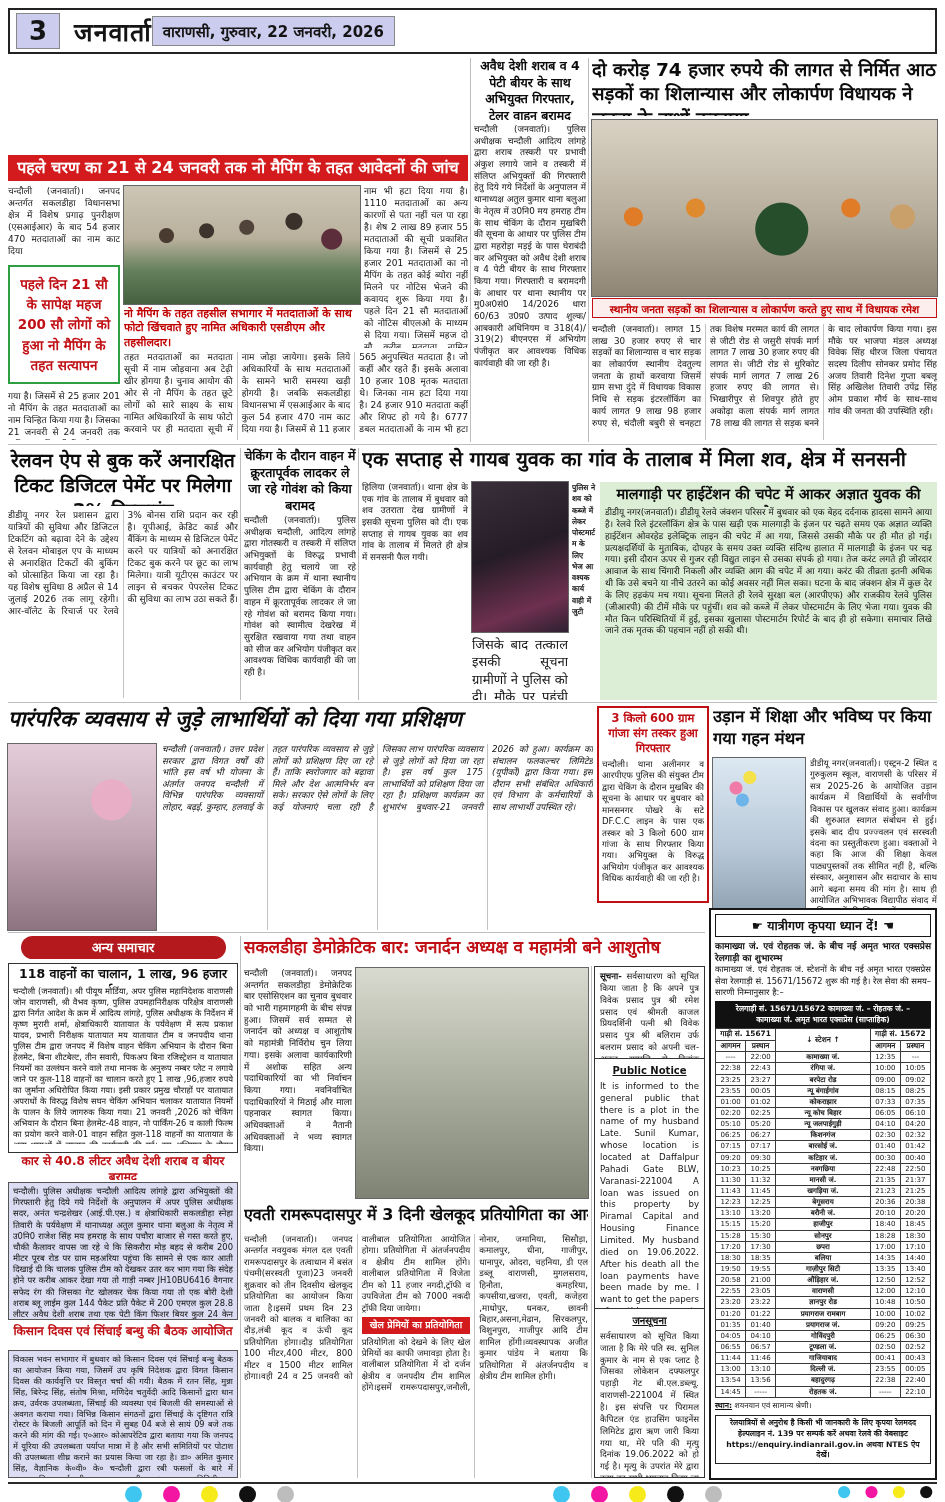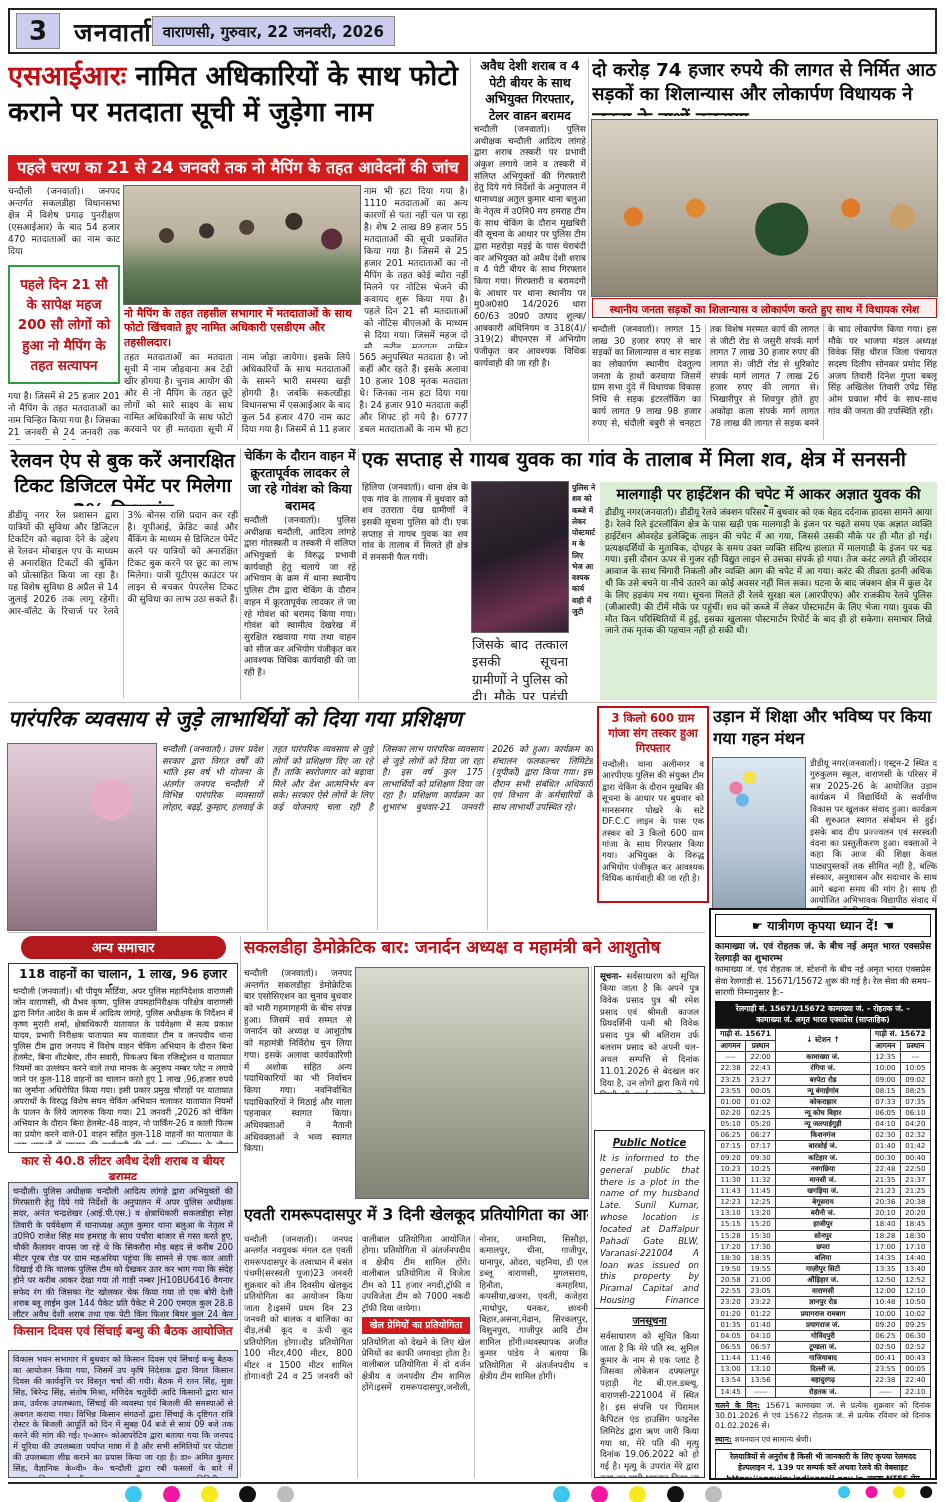--- a/index.html
+++ b/index.html
@@ -86,23 +86,20 @@
 
 <div class="page">
 
   <div class="abs masthead" style="left:8px;top:8px;width:929px;height:46px;">
     <span class="pageno">3</span>
     <span class="papername">जनवार्ता</span>
     <span class="datebox">वाराणसी, गुरुवार, 22 जनवरी, 2026</span>
   </div>
 
   <div class="abs" style="left:8px;top:58px;width:460px;height:384px;">
-    <div class="abs hl ov" style="left:0;top:0;width:460px;height:94px;font-size:27px;">
-      <span class="red">एसआईआरः</span><span> नामित अधिकारियों के साथ फोटो कराने पर मतदाता सूची में जुड़ेगा नाम</span>
-    </div>
     <div class="abs band ov" style="left:0;top:97px;width:460px;height:26px;font-size:16px;line-height:26px;">पहले चरण का 21 से 24 जनवरी तक नो मैपिंग के तहत आवेदनों की जांच शुरू</div>
     <div class="abs ov" style="left:0;top:128px;width:112px;height:254px;">
       <div class="body-txt j">चन्दौली (जनवार्ता)। जनपद अन्तर्गत सकलडीहा विधानसभा क्षेत्र में विशेष प्रगाढ़ पुनरीक्षण (एसआईआर) के बाद 54 हजार 470 मतदाताओं का नाम काट दिया</div>
       <div class="hibox">पहले दिन 21 सौ के सापेक्ष महज 200 सौ लोगों को हुआ नो मैपिंग के तहत सत्यापन</div>
       <div class="body-txt j">गया है। जिसमें से 25 हजार 201 नो मैपिंग के तहत मतदाताओं का नाम चिन्हित किया गया है। जिसका 21 जनवरी से 24 जनवरी तक नामित अधिकारियों के समक्ष प्रमाण पत्र के साथ फोटो खिंचवाने पर मतदाता सूची में नाम जुटेगा। बुधवार को सुबह से लेकर शाम तक 21 सौ नोटिस के सापेक्ष महज दो सौ मतदाताओं का प्रमाण पत्रों की सत्यापन के बाद मतदाता सूची के लिये अग्रसारित किया गया। नो मैपिंग के</div>
     </div>
     <div class="abs photo ph-sir" style="left:116px;top:128px;width:236px;height:118px;"></div>
     <div class="abs cap ov" style="left:116px;top:249px;width:236px;height:42px;font-size:11px;line-height:1.3;">नो मैपिंग के तहत तहसील सभागार में मतदाताओं के साथ फोटो खिंचवाते हुए नामित अधिकारी एसडीएम और तहसीलदार।</div>
     <div class="abs body-txt j ov" style="left:356px;top:128px;width:104px;height:162px;">नाम भी हटा दिया गया है। 1110 मतदाताओं का अन्य कारणों से पता नहीं चल पा रहा है। शेष 2 लाख 89 हजार 55 मतदाताओं की सूची प्रकाशित किया गया है। जिसमें से 25 हजार 201 मतदाताओं का नो मैपिंग के तहत कोई ब्योरा नहीं मिलने पर नोटिस भेजने की कवायद शुरू किया गया है। पहले दिन 21 सौ मतदाताओं को नोटिस बीएलओ के माध्यम से दिया गया। जिसमें महज दो सौ करीब मतदाता नामित अधिकारियों के यहां पहुंचकर अपना साक्ष्य दे पाये और फोटो खिचवाया। इस बाबत एसडीएम</div>
     <div class="abs body-txt j cols3 ov" style="left:116px;top:294px;width:344px;height:88px;">तहत मतदाताओं का मतदाता सूची में नाम जोड़वाना अब टेढ़ी खीर होगया है। चुनाव आयोग की ओर से नो मैपिंग के तहत छूटे लोगों को सारे साक्ष्य के साथ नामित अधिकारियों के साथ फोटो करवाने पर ही मतदाता सूची में नाम जोड़ा जायेगा। इसके लिये अधिकारियों के साथ मतदाताओं के सामने भारी समस्या खड़ी होगयी है। जबकि सकलडीहा विधानसभा में एसआईआर के बाद कुल 54 हजार 470 नाम काट दिया गया है। जिसमें से 11 हजार 565 अनुपस्थित मतदाता है। जो कहीं और रहते हैं। इसके अलावा 10 हजार 108 मृतक मतदाता थे। जिनका नाम हटा दिया गया है। 24 हजार 910 मतदाता कहीं और शिफ्ट हो गये है। 6777 डबल मतदाताओं के नाम भी हटा दिया गया है। यह था कि परिवार के एक लोग आकर साक्ष्य दे देते तो नाम जुट जाता। लेकिन बुधवार की सुबह आयोग की ओर से निर्देश हुआ कि हर मतदाताओं को आकर साक्ष्य के साथ फोटो खिचवाना होगा। तभी नाम अग्रसारित किया जायेगा।</div>
@@ -198,21 +195,21 @@
     <span>चन्दौली (जनवार्ता)। जनपद अन्तर्गत नवयुवक मंगल दल एवती रामरूपदासपुर के तत्वाधान में बसंत पंचमी(सरस्वती पूजा)23 जनवरी शुक्रवार को तीन दिवसीय खेलकूद प्रतियोगिता का आयोजन किया जाता है।इसमें प्रथम दिन 23 जनवरी को बालक व बालिका का दौड़,लंबी कूद व ऊंची कूद प्रतियोगिता होगा।दौड़ प्रतियोगिता 100 मीटर,400 मीटर, 800 मीटर व 1500 मीटर शामिल होगा।वही 24 व 25 जनवरी को वालीबाल प्रतियोगिता आयोजित होगा। प्रतियोगिता में अंतर्जनपदीय व क्षेत्रीय टीम शामिल होंगे।वालीबाल प्रतियोगिता में विजेता टीम को 11 हजार नगदी,ट्रॉफी व उपविजेता टीम को 7000 नकदी ट्रॉफी दिया जायेगा।</span>
     <span class="evband">खेल प्रेमियों का प्रतियोगिता</span>
     <span>प्रतियोगिता को देखने के लिए खेल प्रेमियों का काफी जमावड़ा होता है। वालीबाल प्रतियोगिता में दो दर्जन क्षेत्रीय व जनपदीय टीम शामिल होंगे।इसमें रामरूपदासपुर,जनौली, नोनार, जमानिया, सिसौड़ा, कमालपुर, धीना, गाजीपुर, धानापुर, ओदरा, चहनिया, डी एल डब्लू वाराणसी, मुगलसराय, हिनौता, कमहरिया, कपसीया,खजरा, एवती, कजेहरा ,माधोपुर, धनकर, छावनी बिहार,असना,मेढान, सिरकलपुर, विशुनपुरा, गाजीपुर आदि टीम शामिल होंगी।व्यवस्थापक अजीत कुमार पांडेय ने बताया कि प्रतियोगिता में अंतर्जनपदीय व क्षेत्रीय टीम शामिल होगी।</span>
   </div>
 
   <div class="vr" style="left:591px;top:966px;height:512px;"></div>
 
   <div class="abs nbox j ov" style="left:594px;top:966px;width:111px;height:128px;">
     <b>सूचना-</b><span> सर्वसाधारण को सूचित किया जाता है कि अपने पुत्र विवेक प्रसाद पुत्र श्री रमेश प्रसाद एवं श्रीमती काजल प्रियदर्शिनी पत्नी श्री विवेक प्रसाद पुत्र श्री बलिराम उर्फ बलराम प्रसाद को अपनी चल-अचल सम्पत्ति से दिनांक 11.01.2026 से बेदखल कर दिया है, उन लोगों द्वारा किये गये किसी भी कार्य अथवा लेन-देन से प्रार्थीगण जिम्मेदार नहीं है। शकुन्तला देवी व रमेश प्रसाद निवासीगण ग्राम डिहवा, मड़ुवाडीह, वाराणसी।</span>
   </div>
-  <div class="abs nbox j ov" style="left:594px;top:1130px;width:111px;height:259px;font-style:italic;">
+  <div class="abs nbox j ov" style="left:594px;top:1058px;width:111px;height:259px;">
     <div class="ncap">Public Notice</div>
     <span>It is informed to the general public that there is a plot in the name of my husband Late. Sunil Kumar, whose location is located at Daffalpur Pahadi Gate BLW, Varanasi-221004 A loan was issued on this property by Piramal Capital and Housing Finance Limited. My husband died on 19.06.2022. After his death all the loan payments have been made by me. I want to get the papers of this property issued.</span>
     
   </div>
   <div class="abs nbox j ov" style="left:594px;top:1308px;width:111px;height:170px;">
     <div class="ncap">जनसूचना</div>
     <span>सर्वसाधारण को सूचित किया जाता है कि मेरे पति स्व. सुनिल कुमार के नाम से एक प्लाट है जिसका लोकेशन दफ्फलपुर पहाड़ी गेट बी.एल.डब्ल्यू. वाराणसी-221004 में स्थित है। इस संपत्ति पर पिरामल कैपिटल एंड हाउसिंग फाइनेंस लिमिटेड द्वारा ऋण जारी किया गया था, मेरे पति की मृत्यु दिनांक 19.06.2022 को हो गई है। मृत्यु के उपरांत मेरे द्वारा ऋण का सभी भुगतान किया जा चुका है। मैं इस संपत्ति के कागजात जारी करना चाहती हूँ।</span>
     
   </div>
 
@@ -467,23 +464,20 @@
           <tr>
             <td>14:45</td>
             <td>-----</td>
             <td class="st">रोहतक जं.</td>
             <td>-----</td>
             <td>22:10</td>
           </tr>
         </tbody>
     </table>
     <div class="ad-note">
-      <span class="u">चलने के दिन:</span><span> 15671 कामाख्या जं. से प्रत्येक शुक्रवार को दिनांक 30.01.2026 से एवं 15672 रोहतक जं. से प्रत्येक रविवार को दिनांक 01.02.2026 से।</span>
-    </div>
-    <div class="ad-note">
       <span class="u">स्थान:</span><span> शयनयान एवं सामान्य श्रेणी।</span>
     </div>
     <div class="ad-help">रेलयात्रियों से अनुरोध है किसी भी जानकारी के लिए कृपया रेलमदद हेल्पलाइन नं. 139 पर सम्पर्क करें अथवा रेलवे की वेबसाइट https://enquiry.indianrail.gov.in अथवा NTES ऐप देखें।</div>
 
   </div>
 
   <div class="abs" style="left:8px;top:1482px;width:929px;height:2px;background:#2a2a2a;"></div>
   <div class="dotg" style="left:125px;top:1486px;">
       <span class="dot" style="background: rgb(63, 198, 240);"></span>
       <span class="dot" style="background: rgb(243, 22, 163);"></span>

